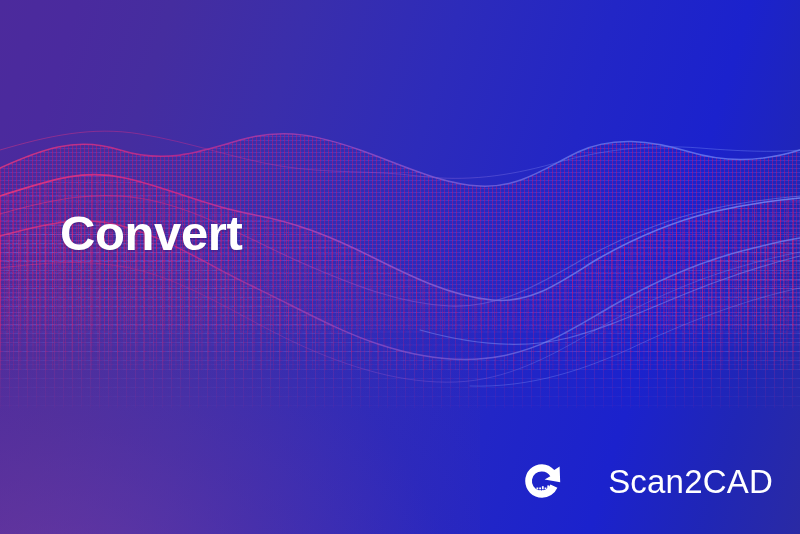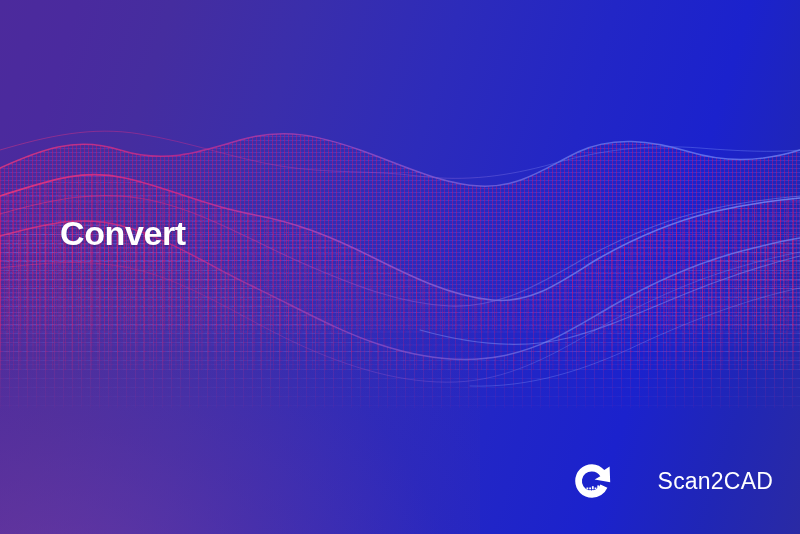--- a/index.html
+++ b/index.html
@@ -57,21 +57,21 @@
   
   .headline {
     position: absolute;
     left: 60px;
     top: 198px;
     z-index: 6;
   }
   .headline-line {
     color: #ffffff;
     font-weight: bold;
-    font-size: 34px;
+    font-size: 49px;
     line-height: 70px;
     letter-spacing: -0.4px;
     white-space: nowrap;
     text-shadow: 0 1px 3px rgba(30, 12, 70, 0.28);
   }
   .headline-line.line2 {
     letter-spacing: -0.2px;
   }
 
   
@@ -85,21 +85,21 @@
     z-index: 7;
   }
   .logo-mark {
     width: 42px;
     height: 42px;
     flex: 0 0 auto;
     display: block;
   }
   .logo-text {
     color: #ffffff;
-    font-size: 23px;
+    font-size: 33px;
     font-weight: normal;
     letter-spacing: 0.2px;
     line-height: 1;
     white-space: nowrap;
     margin-left: 33px;
   }
 </style>
 </head>
 <body>
 

